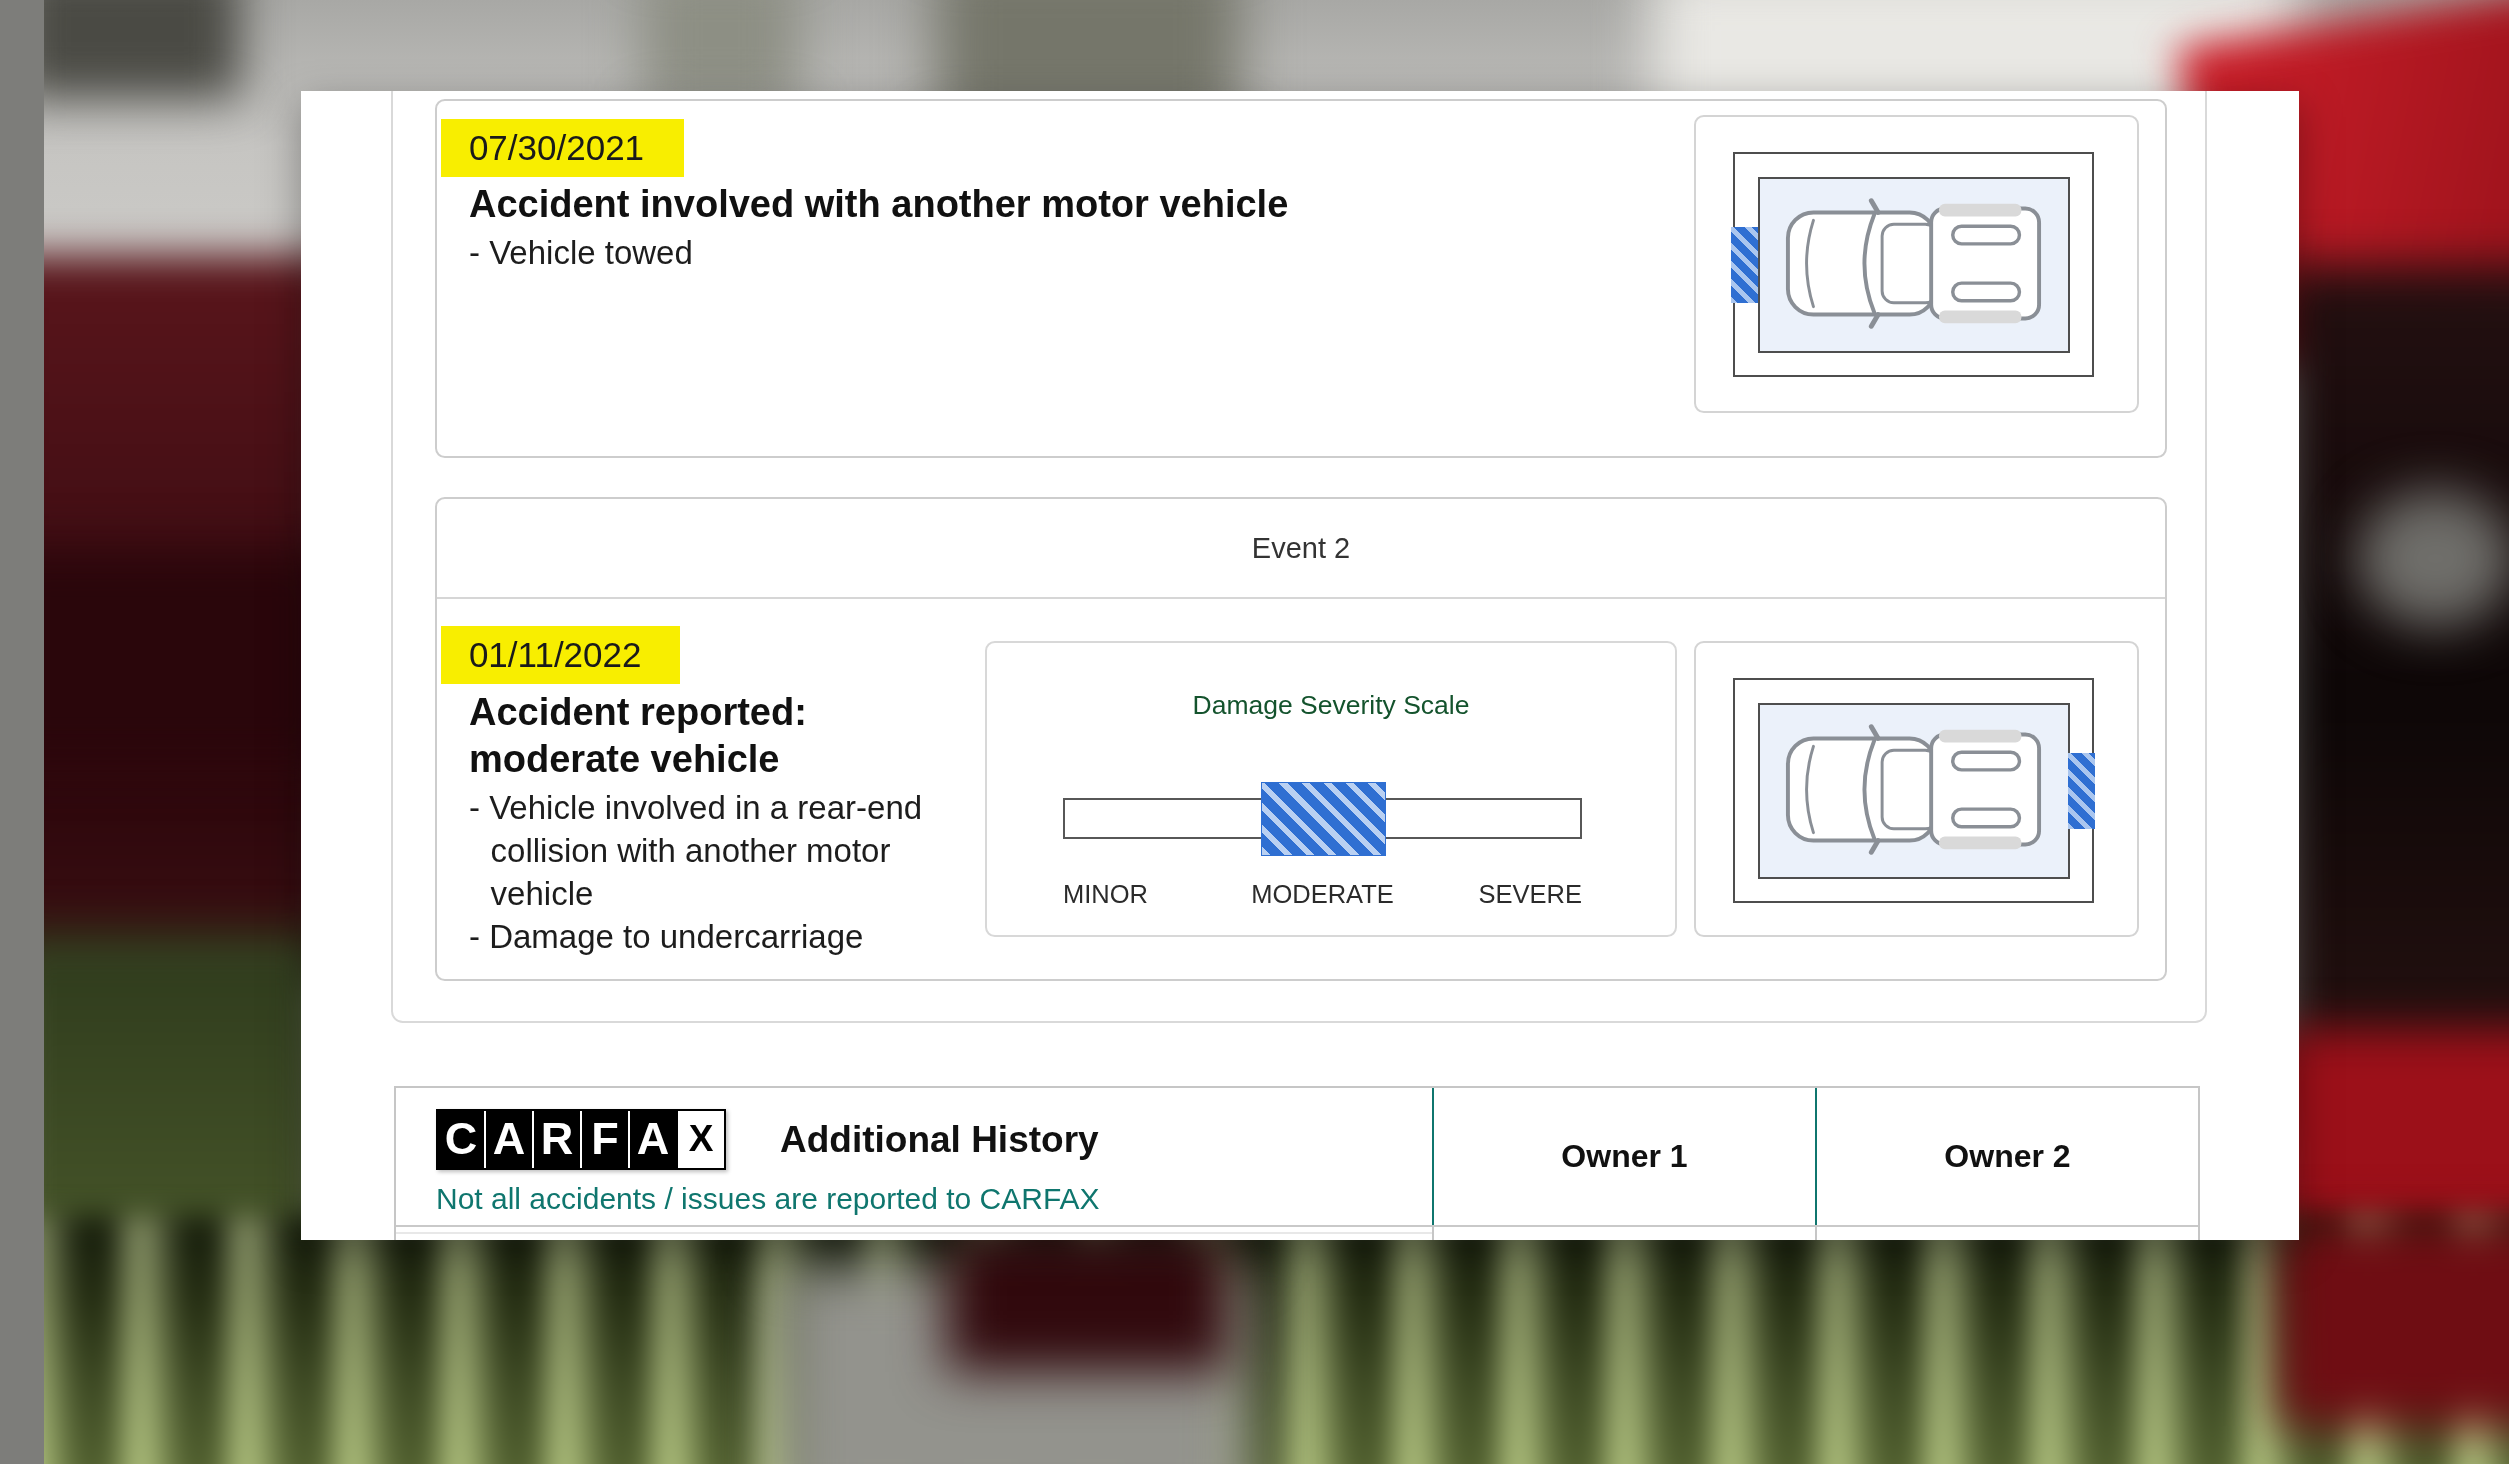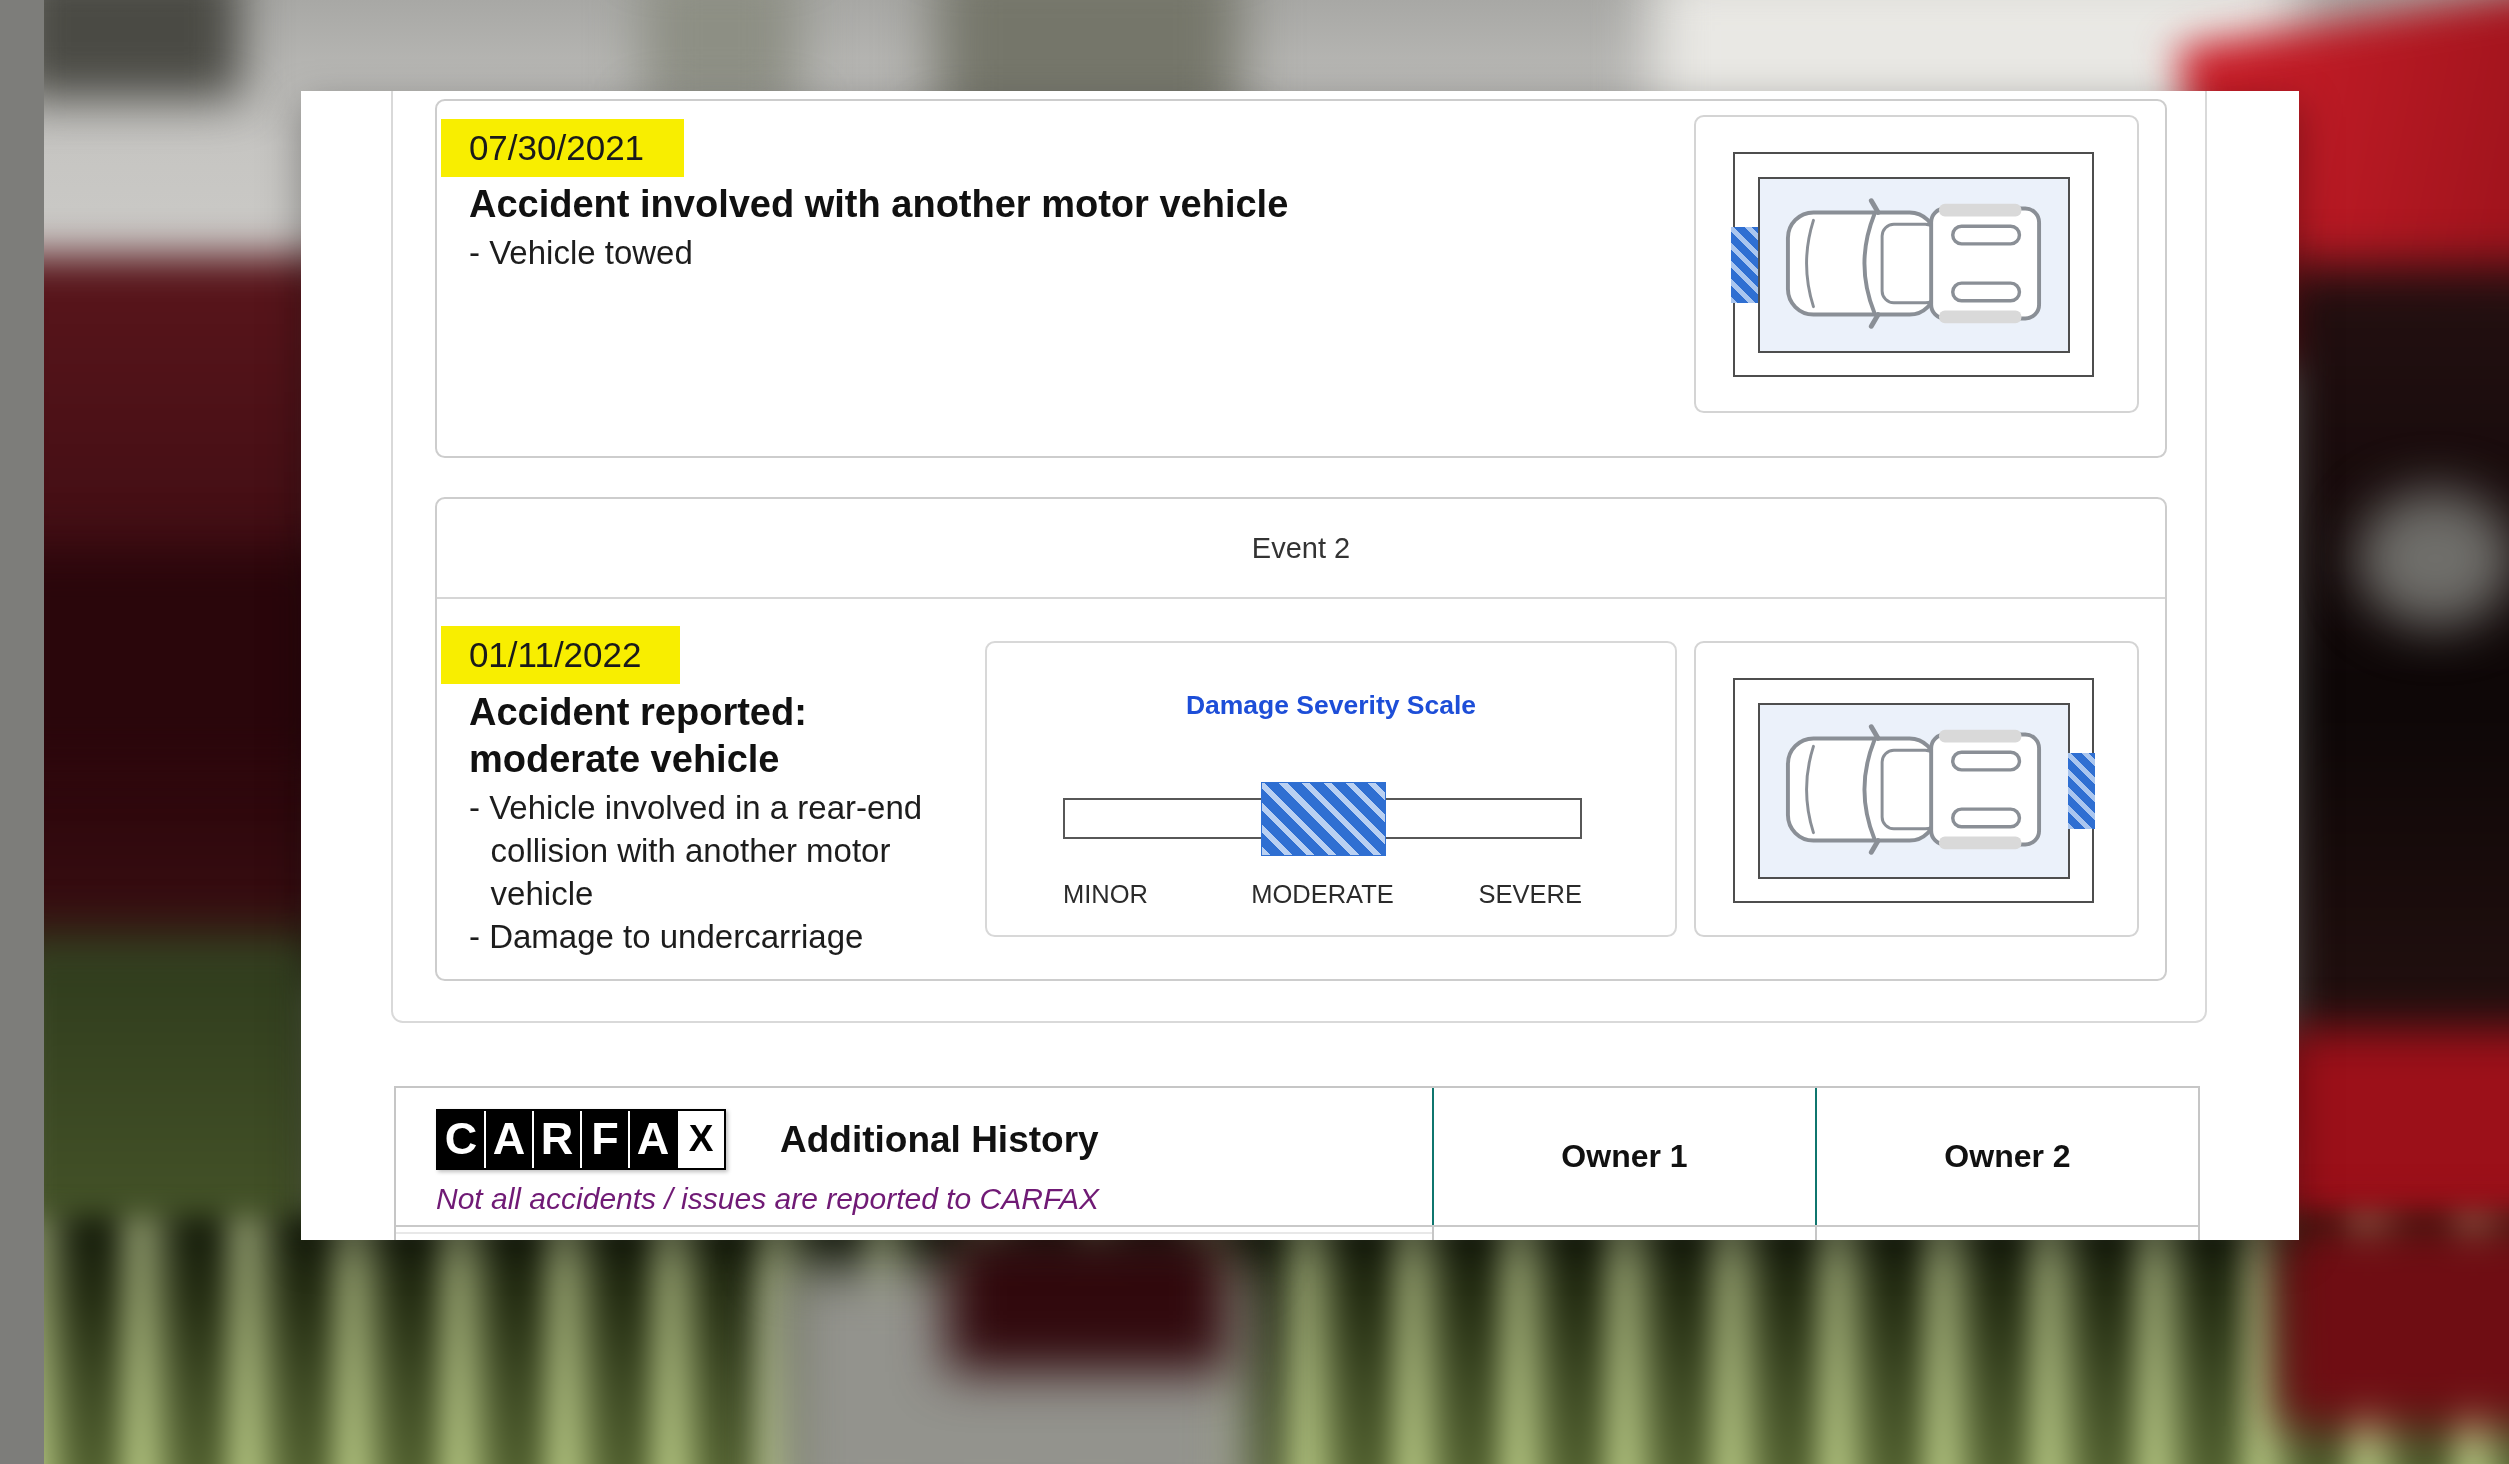--- a/index.html
+++ b/index.html
@@ -52,21 +52,21 @@
   .ev2-title{top:190px;width:529px;}
   .ev-details{position:absolute;left:32px;font-size:33px;color:#1d1d1d;line-height:43px;}
   .ev1-details{top:130px;width:588px;}
   .ev2-details{top:287px;width:515px;}
   .ev-details .bullet{padding-left:21.6px;text-indent:-21.6px;}
 
   
   .sev-card{position:absolute;left:548px;top:142px;width:688px;height:292px;
             border:2px solid #d8d8d8;border-radius:9.8px;background:#fff;}
   .sev-title{position:absolute;left:0;top:47px;width:100%;text-align:center;
-             font-size:26.5px;font-weight:bold;color:#1d4ed8;}
+             font-size:26.5px;font-weight:normal;color:#14532d;}
   .sev-bar{position:absolute;left:76px;top:155px;width:519px;height:41px;
            border:2.9px solid #575757;background:#fff;box-sizing:border-box;}
   .sev-hatch{position:absolute;left:274px;top:139px;width:125px;height:74px;
              background:repeating-linear-gradient(45deg,#b9d0f2 0 5.9px,#2f6fd2 5.9px 15.7px);
              border:1px solid #2f6fd2;box-sizing:border-box;}
   .sev-labels{position:absolute;left:76px;top:237px;width:519px;height:29px;font-size:25.5px;color:#2b2b2b;}
   .sev-labels .l-min{position:absolute;left:0;}
   .sev-labels .l-mod{position:absolute;left:0;width:100%;text-align:center;}
   .sev-labels .l-sev{position:absolute;right:0;}
 
@@ -87,21 +87,21 @@
 
   
   .ah-table{position:absolute;left:93px;top:995px;width:1806px;height:294px;
             border:2px solid #c6c6c6;background:#fff;box-sizing:border-box;}
   .ah-header{display:flex;height:137px;border-bottom:2px solid #c9c9c9;}
   .ah-row{display:flex;height:153px;}
   .ah-logo-cell{position:relative;flex:1;}
   .ah-col{width:381px;border-left:2px solid #0f766e;display:flex;align-items:center;justify-content:center;
           font-size:32px;font-weight:bold;color:#111;}
   .ah-col-empty{width:381px;border-left:2px solid #c6c6c6;}
-  .ah-sub{position:absolute;left:40px;top:94px;font-size:30px;color:#701a75;font-style:italic;}
+  .ah-sub{position:absolute;left:40px;top:94px;font-size:30px;color:#0f766e;}
   .ah-title{position:absolute;left:384px;top:30px;font-size:37px;line-height:43px;font-weight:bold;color:#111;}
   .ah-subline{position:absolute;left:0;top:4.9px;width:100%;height:2px;background:#e8e8e8;}
 
   
   .cfx{position:absolute;left:40px;top:20.6px;display:inline-flex;border:2.9px solid #000;background:#000;
        box-shadow:2px 2px 3.9px rgba(0,0,0,.25);}
   .cfx-b{width:46px;height:57px;background:#000;color:#fff;display:flex;align-items:center;justify-content:center;
          font-size:45px;font-weight:bold;border-right:2px solid #fff;}
   .cfx-b:nth-child(5){border-right:none;}
   .cfx-x{width:46px;height:57px;background:#fff;color:#000;display:flex;align-items:center;justify-content:center;

